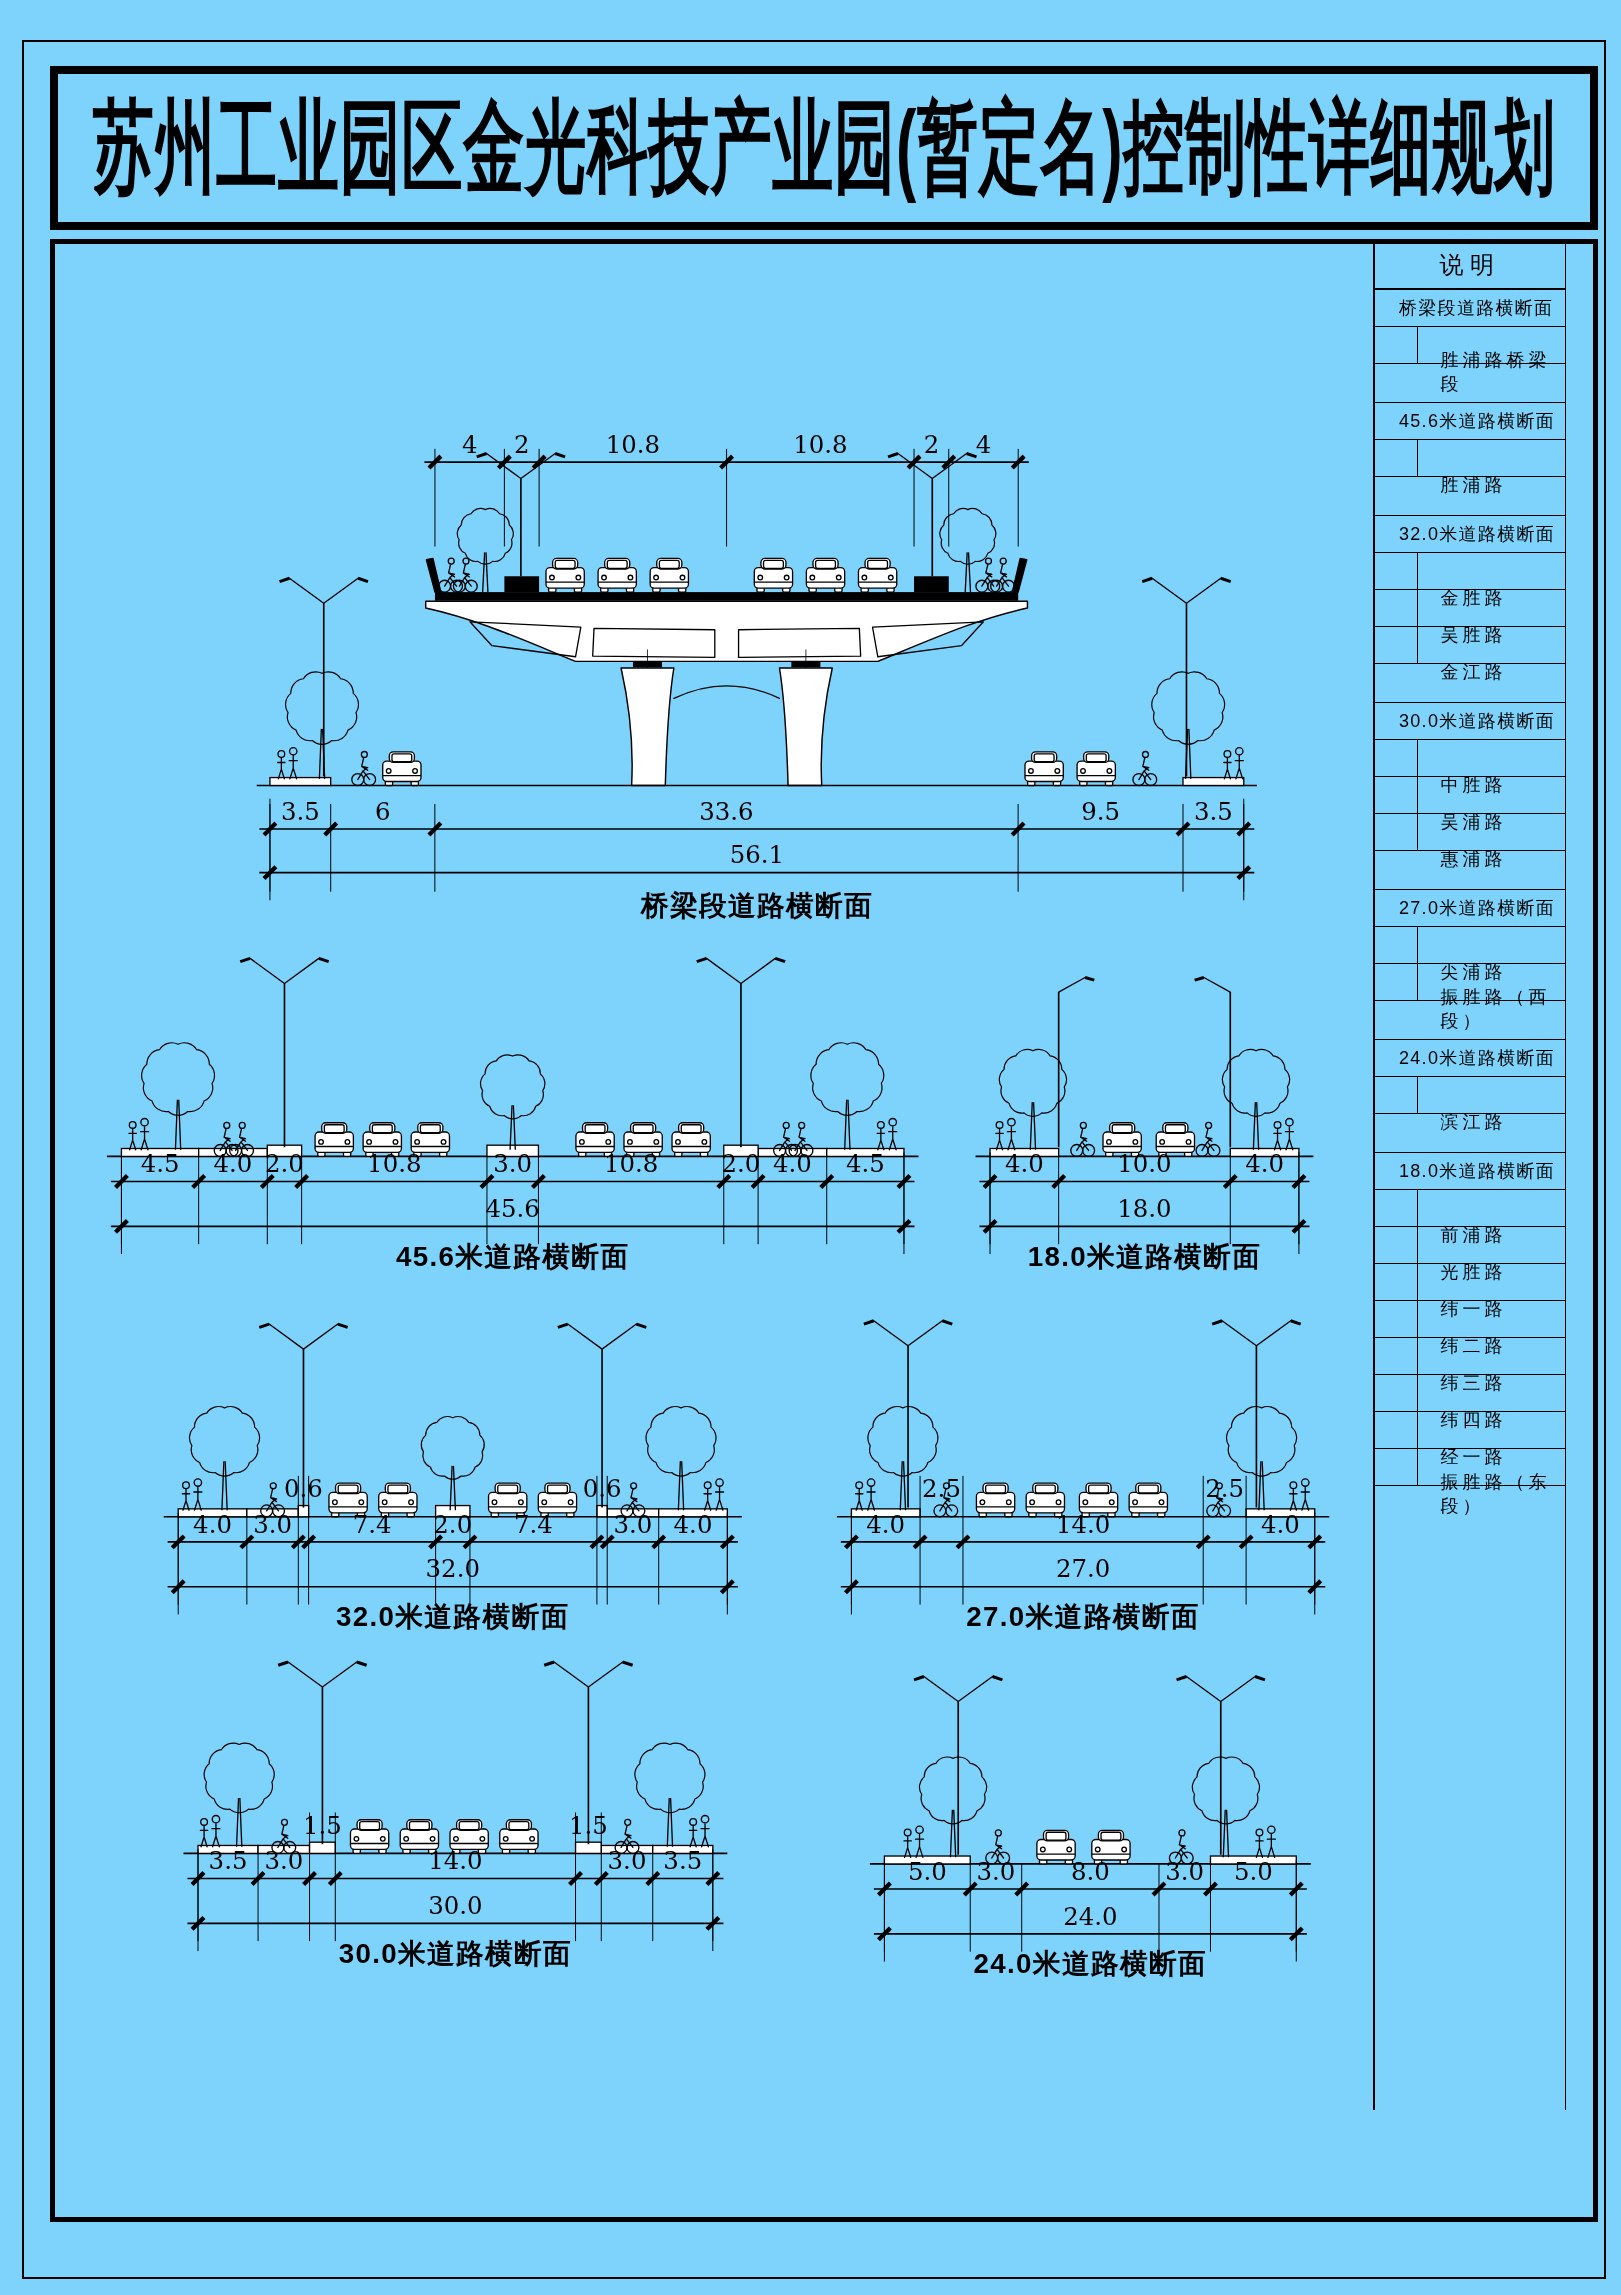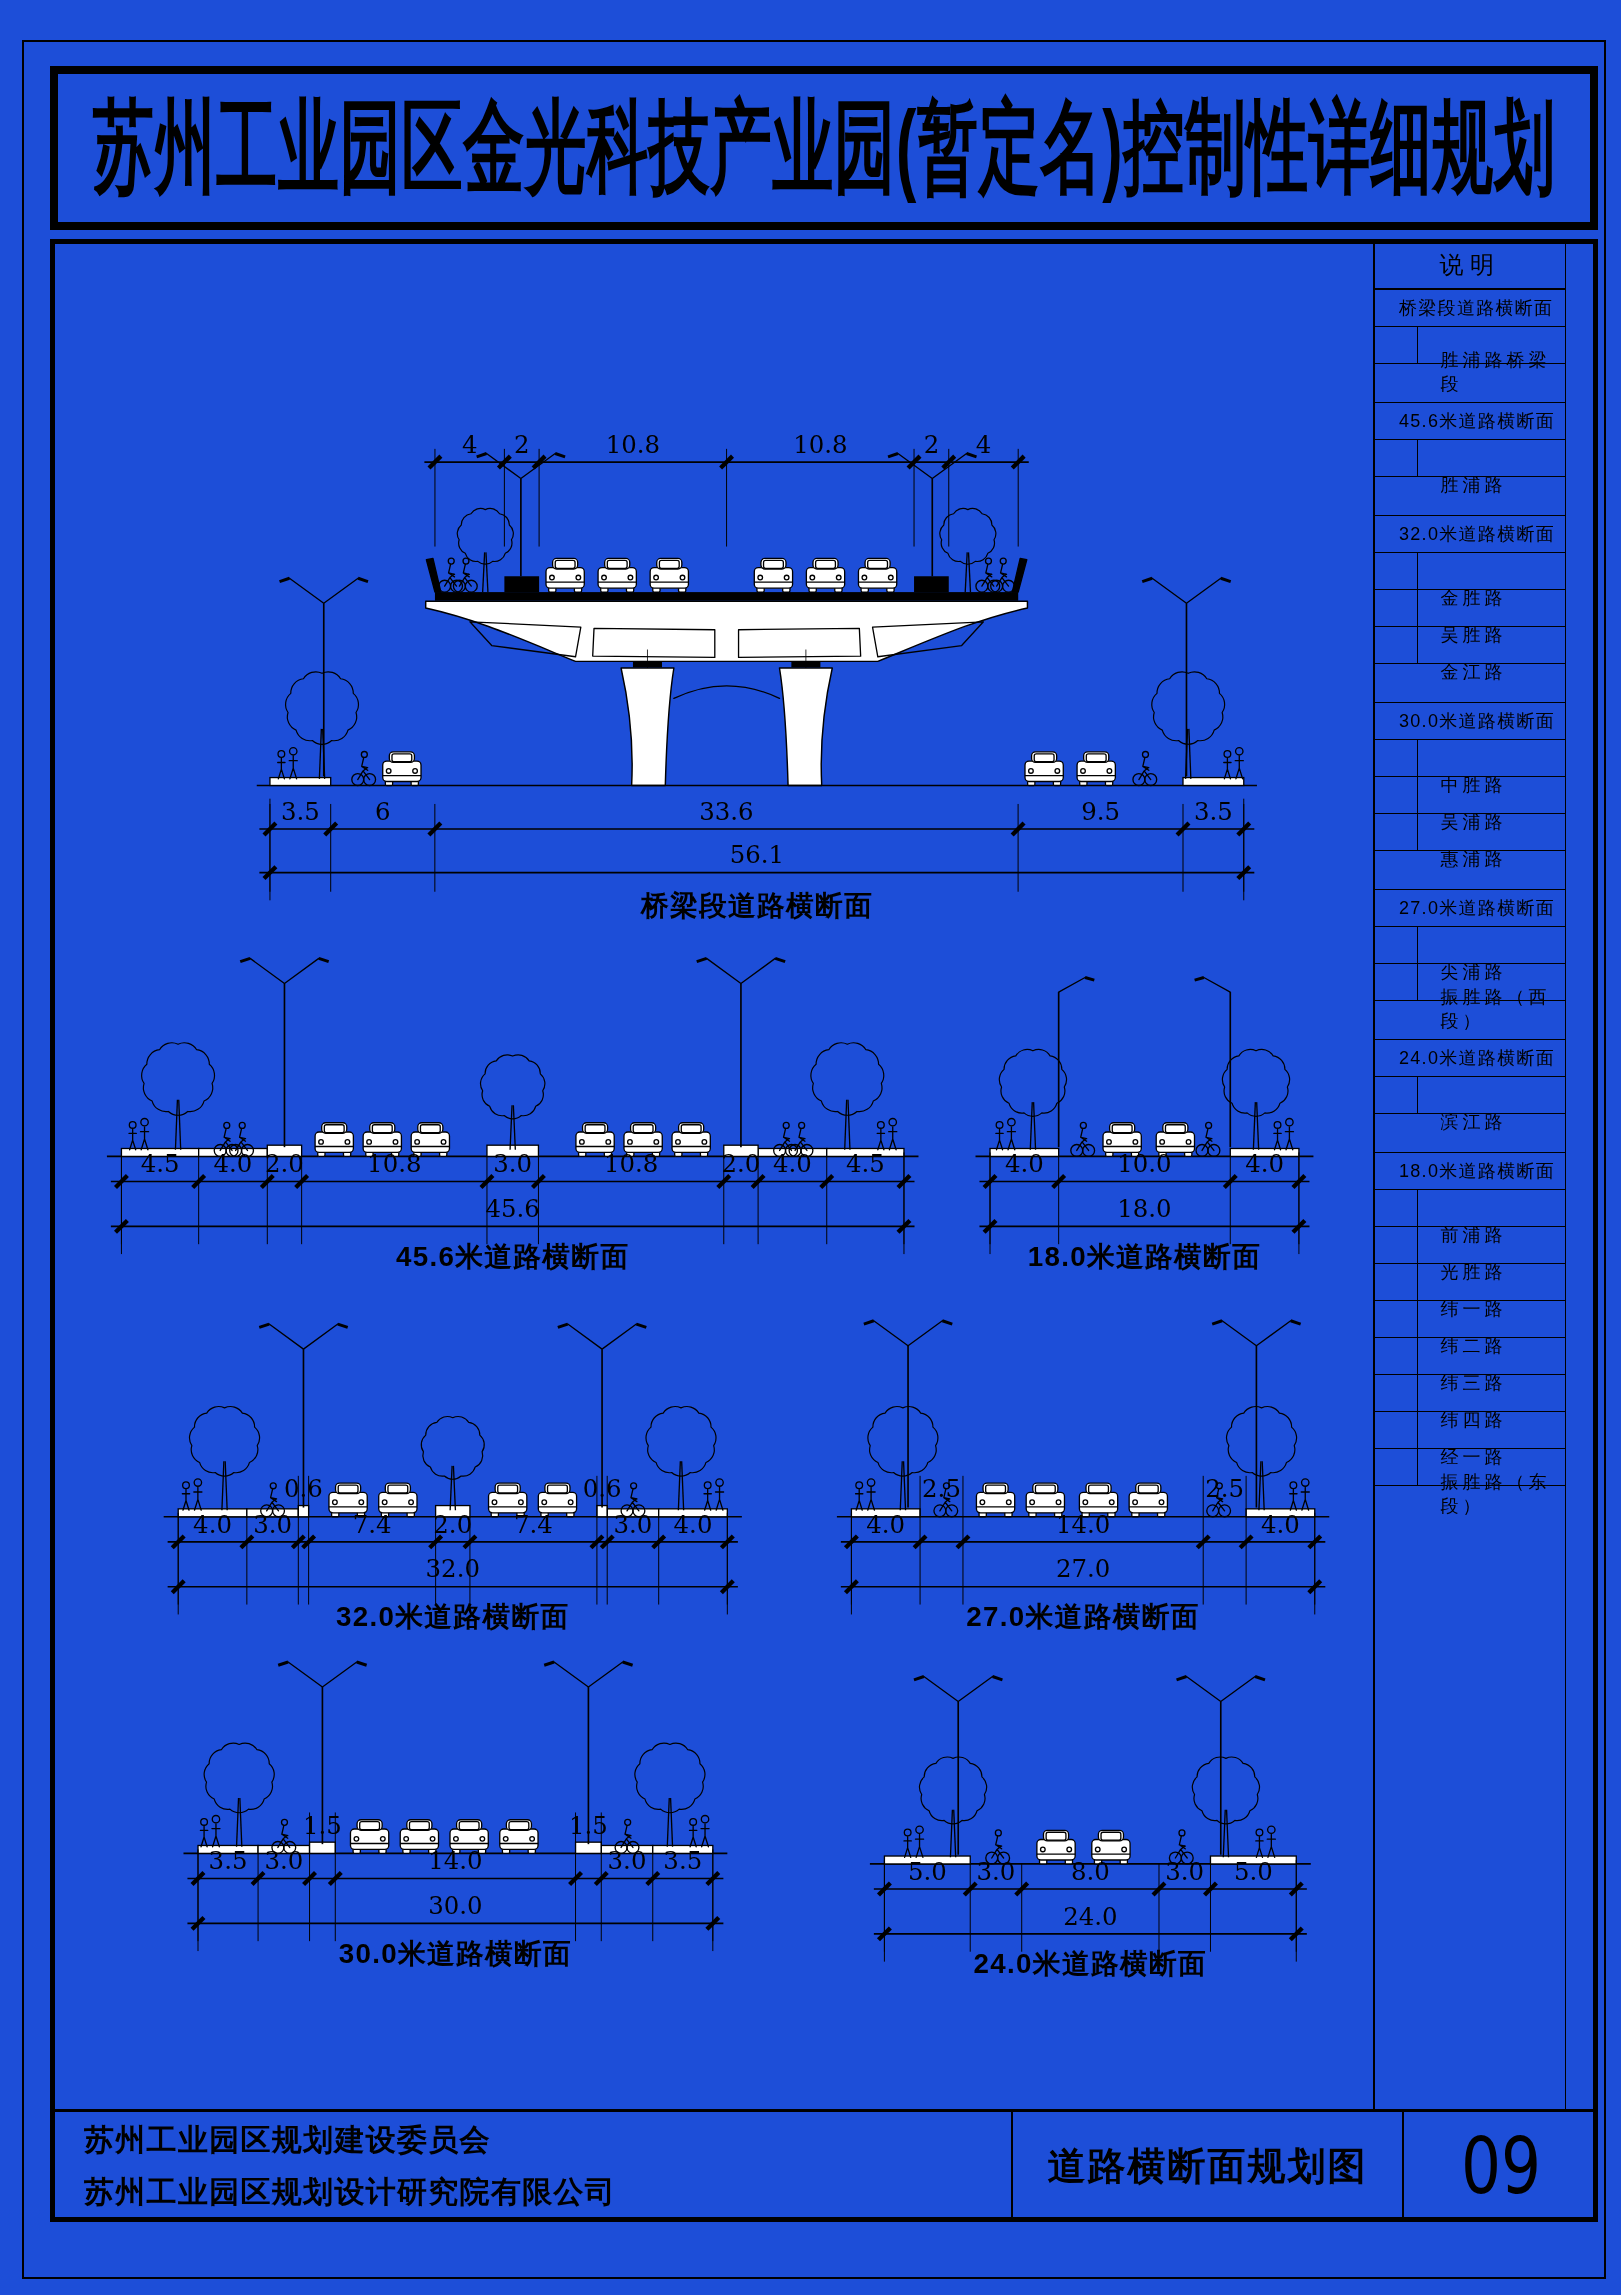--- a/index.html
+++ b/index.html
@@ -1,16 +1,16 @@
 <!DOCTYPE html>
 <html style="font-size:10.6px"><head>
 <meta charset="utf-8">
 <style>
   html,body{margin:0;padding:0;background:#e8e8e8;}
-  #sheet{position:relative;width:1621px;height:2295px;background:#1d4ed8;
+  #sheet{position:relative;width:1621px;height:2295px;background:#7dd3fc;
          font-family:"Liberation Sans","DejaVu Sans",sans-serif;color:#000;overflow:hidden;}
   .abs{position:absolute;box-sizing:border-box;}
   #page-border{left:22.4px;top:40px;width:1584px;height:2239px;border:2px solid #000;}
   #title-box{left:50px;top:66px;width:1548px;height:164px;border:8px solid #000;
              display:flex;align-items:center;justify-content:center;}
   #title-box .t{font-size:63px;font-weight:900;white-space:nowrap;letter-spacing:0.7px;
                 transform:scale(0.97,1.62);transform-origin:center;}
   #main-frame{left:50px;top:239px;width:1548px;height:1983px;border:5.3px solid #000;}
   #drawing-svg{left:0;top:0;width:1621px;height:2295px;}
   
@@ -1162,24 +1162,14 @@
           <span class="lg-sub"></span>
           <span class="lg-road-label">经一路</span>
         </div>
         <div class="lg-row lg-road">
           <span class="lg-sub"></span>
           <span class="lg-road-label">振胜路（东段）</span>
         </div>
       </div>
   </div>
 
-  <div id="footer" class="abs">
-    <div id="f-org" class="cell">
-      <div>苏州工业园区规划建设委员会</div>
-      <div>苏州工业园区规划设计研究院有限公司</div>
-    </div>
-    <div id="f-title" class="cell">道路横断面规划图</div>
-    <div id="f-num" class="cell">
-      <span class="n">09</span>
-    </div>
-  </div>
 </div>
 
 
 </body></html>

